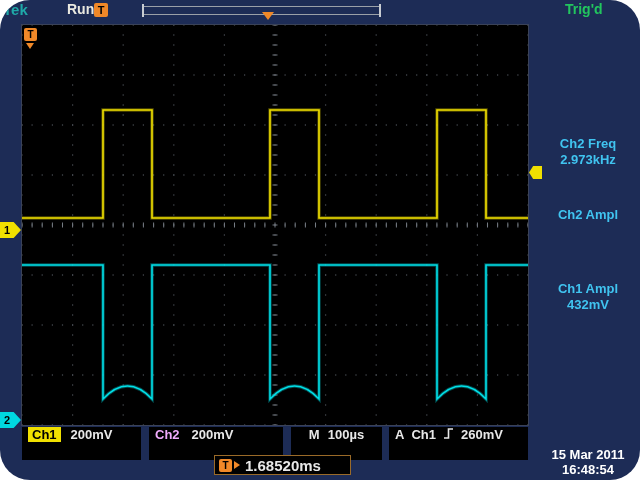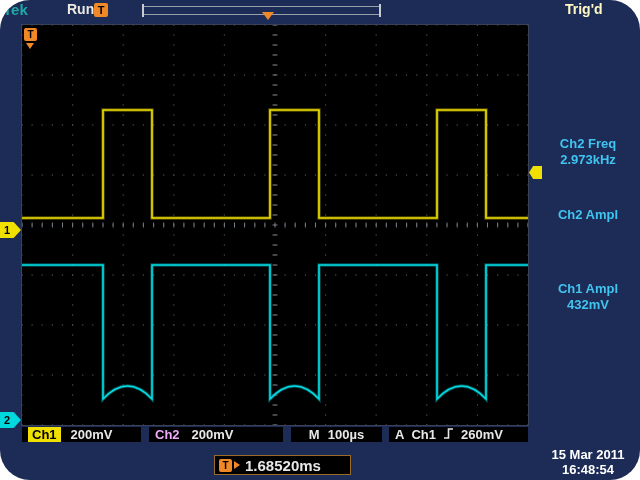--- a/index.html
+++ b/index.html
@@ -23,21 +23,21 @@
   }
   .record-bar::before,.record-bar::after{
     content:"";position:absolute;top:-3px;width:2px;height:13px;background:#c8ccd2;
   }
   .record-bar::before{left:-1px;} .record-bar::after{right:-1px;}
   .trig-pos-triangle{
     position:absolute;left:262px;top:12px;width:0;height:0;
     border-left:6px solid transparent;border-right:6px solid transparent;
     border-top:8px solid #f08828;
   }
-  .trig-status{position:absolute;left:565px;top:1px;font-size:14px;color:#fef9c3;}
+  .trig-status{position:absolute;left:565px;top:1px;font-size:14px;color:#22c55e;}
 
   
   .graticule{
     position:absolute;left:22px;top:25px;width:506px;height:400px;
     background:#000;box-shadow:0 0 0 1px #3a4258;
   }
   .graticule svg{position:absolute;left:0;top:0;}
   .gt-marker{
     position:absolute;left:2px;top:3px;width:13px;height:13px;
     background:#f08828;color:#000;font-size:10px;line-height:13px;
@@ -63,21 +63,21 @@
 
   
   .meas{
     position:absolute;left:536px;width:104px;text-align:center;
     color:#40c4f0;font-size:13px;line-height:16px;
   }
   .meas-1{top:136px;} .meas-2{top:207px;} .meas-3{top:281px;}
 
   
   .seg{
-    position:absolute;top:427px;height:15px;background:#000;
+    position:absolute;top:427px;height:33px;background:#000;
     display:flex;color:#e8e8e8;font-size:13px;
     padding:0 6px;box-sizing:border-box;
   }
   .seg-ch1{left:22px;width:119px;}
   .seg-ch2{left:149px;width:134px;}
   .seg-time{left:291px;width:91px;justify-content:center;}
   .seg-trig{left:389px;width:139px;}
   .ch1-badge{background:#f0e000;color:#000;padding:0 4px;height:15px;line-height:15px;}
   .ch2-label{color:#f0abfc;}
   .seg-ch1 .scale{margin-left:10px;} .seg-ch2 .scale{margin-left:12px;}

